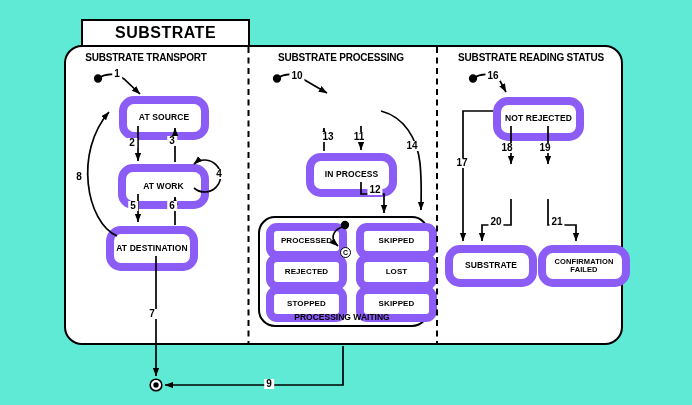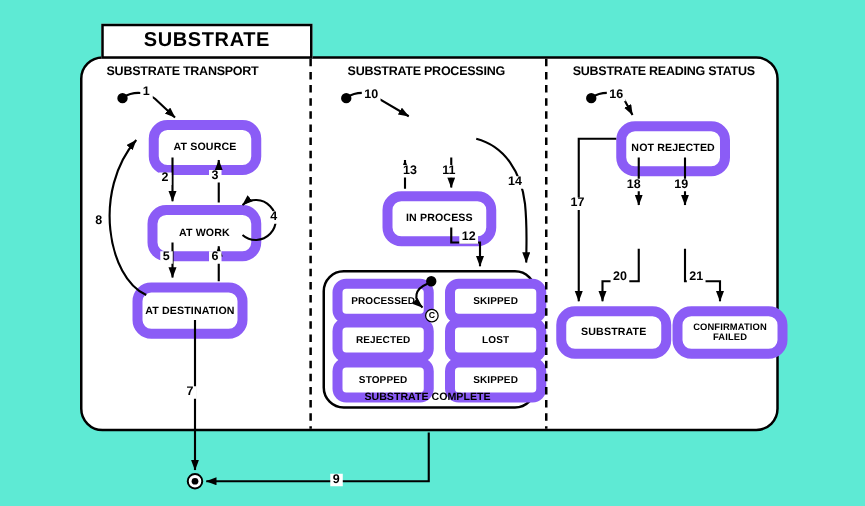--- a/index.html
+++ b/index.html
@@ -68,21 +68,21 @@
 
   <div class="state" style="left:306px;top:153px;width:75px;height:28px;">IN PROCESS</div>
 
   <div class="group-box"></div>
   <div class="state small" style="left:266px;top:223px;width:65px;height:20px;">PROCESSED</div>
   <div class="state small" style="left:356px;top:223px;width:65px;height:20px;">SKIPPED</div>
   <div class="state small" style="left:266px;top:254px;width:65px;height:20px;">REJECTED</div>
   <div class="state small" style="left:356px;top:254px;width:65px;height:20px;">LOST</div>
   <div class="state small" style="left:266px;top:286px;width:65px;height:20px;">STOPPED</div>
   <div class="state small" style="left:356px;top:286px;width:65px;height:20px;">SKIPPED</div>
-  <div class="group-label">SUBSTRATE COMPLETE</div>
+  <div class="group-label">PROCESSING WAITING</div>
   <div class="connector-c">
     <span>C</span>
   </div>
 
   <div class="state" style="left:493px;top:97px;width:75px;height:28px;">NOT REJECTED</div>
   <div class="state" style="left:445px;top:245px;width:76px;height:26px;">SUBSTRATE</div>
   <div class="state tiny-text" style="left:538px;top:245px;width:76px;height:26px;">CONFIRMATION FAILED</div>
 
   <svg id="wires" width="692" height="405" viewBox="0 0 692 405">
     <defs>

